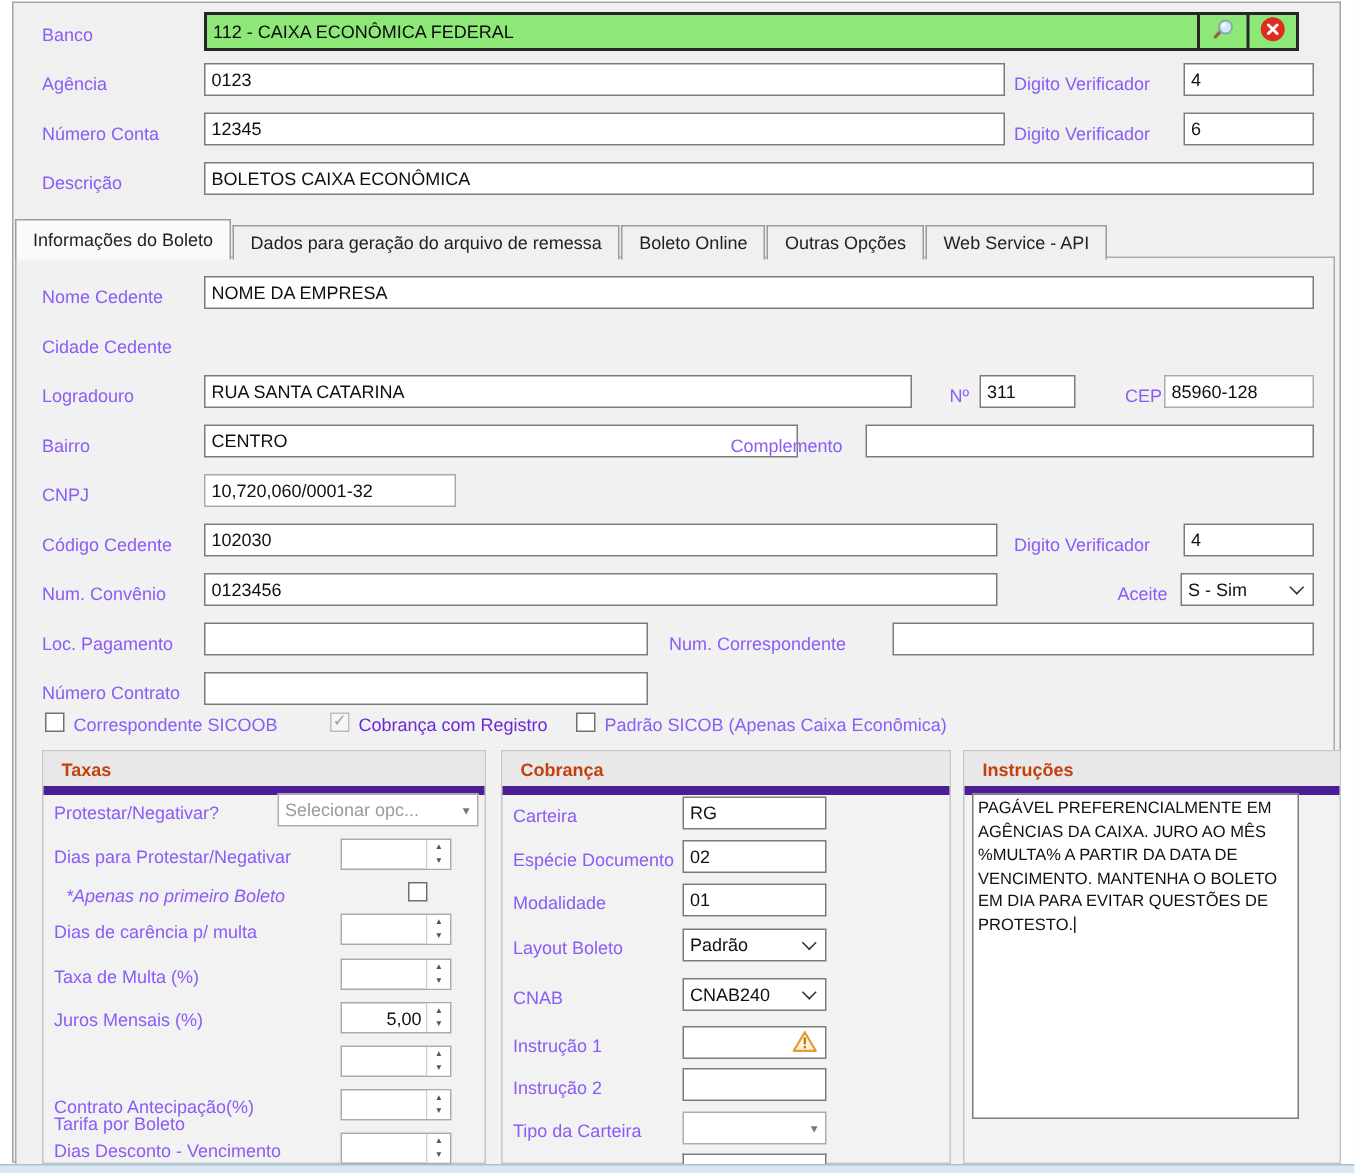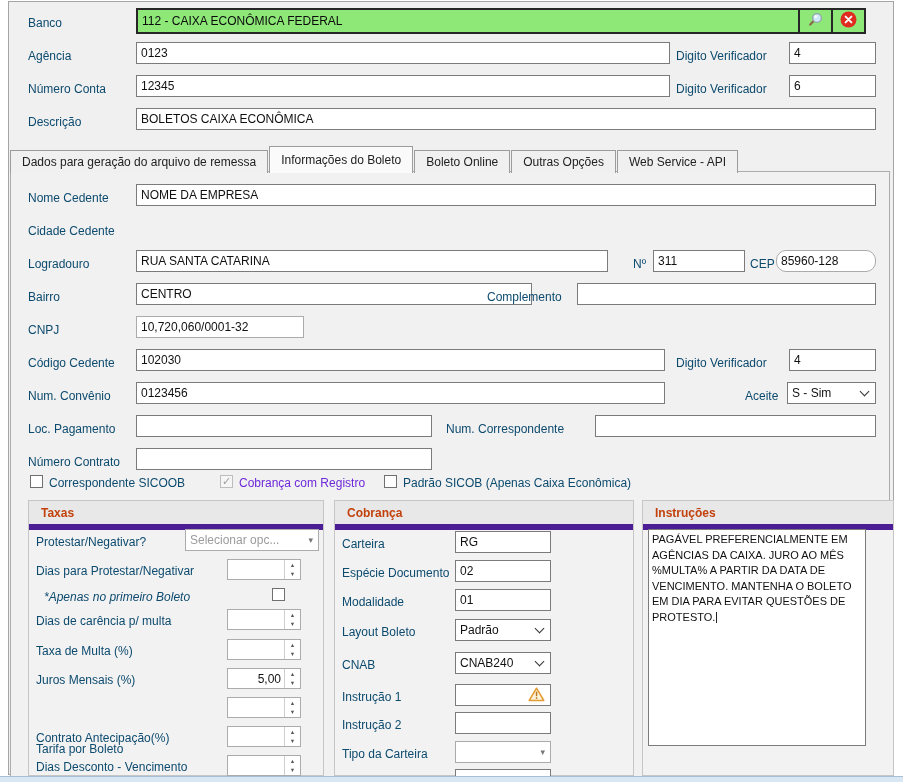--- a/index.html
+++ b/index.html
@@ -1,21 +1,21 @@
 <!DOCTYPE html>
 <html><head>
 <meta charset="utf-8">
 <style>
   html,body{margin:0;padding:0;}
   body{width:903px;height:782px;background:#ffffff;font-family:"Liberation Sans",sans-serif;position:relative;overflow:hidden;}
   .screen{position:absolute;left:0;top:0;width:903px;height:782px;background:#ffffff;overflow:hidden;}
   .outer{position:absolute;left:8px;top:1px;width:886px;height:774px;background:#F0F0F0;border:1px solid #A5A5A5;border-bottom:1px solid #A5A5A5;box-sizing:border-box;}
   .tab-panel{position:absolute;left:10px;top:171px;width:880px;height:605px;background:#F1F1F1;border:1px solid #ACACAC;border-bottom:none;box-sizing:border-box;}
   .bottom-strip{position:absolute;left:0;top:776px;width:903px;height:6px;background:#D9E7F5;border-top:1px solid #A9Bfd4;z-index:40;}
-  .lbl{position:absolute;font-size:12px;color:#0c4a6e;line-height:14px;white-space:nowrap;}
+  .lbl{position:absolute;font-size:12px;color:#8b5cf6;line-height:14px;white-space:nowrap;}
   .lbl.gray{color:#6d28d9;}
   .lbl.it{font-style:italic;}
   .txt{position:absolute;background:#ffffff;border:1px solid #7b7b7b;box-sizing:border-box;height:22px;font-size:12px;color:#101010;padding:3px 3px 0 4px;white-space:nowrap;overflow:hidden;}
   .lookup{position:absolute;display:flex;height:26px;box-sizing:border-box;border:2px solid #262626;background:#8DE878;z-index:6;}
   .lookup-val{flex:1;font-size:12px;color:#0b0b0b;padding:4px 0 0 4px;white-space:nowrap;overflow:hidden;}
   .lookup-btn{width:33px;border:none;border-left:2px solid #262626;background:#8DE878;display:flex;align-items:center;justify-content:center;padding:0;cursor:pointer;}
   .tabs{position:absolute;left:10px;top:147px;height:26px;display:flex;align-items:flex-end;z-index:8;}
   .tab{box-sizing:border-box;border:1px solid #9c9c9c;border-bottom:none;background:#F0F0F0;height:23px;padding:4px 11px 0 11px;font-size:12px;color:#222;white-space:nowrap;margin-right:1px;}
   .tab.active{background:#FAFAFA;height:27px;padding-top:6px;z-index:9;}
   .combo{position:absolute;background:#fff;border:1px solid #7a7a7a;box-sizing:border-box;height:22px;display:flex;align-items:center;}
@@ -68,38 +68,38 @@
   <span class="lbl" style="left:28px;top:82px;">Número Conta</span>
   <div class="txt" style="left:136px;top:75px;width:534px;">12345</div>
   <span class="lbl" style="left:676px;top:82px;">Digito Verificador</span>
   <div class="txt" style="left:789px;top:75px;width:87px;">6</div>
 
   <span class="lbl" style="left:28px;top:115px;">Descrição</span>
   <div class="txt" style="left:136px;top:108px;width:740px;">BOLETOS CAIXA ECONÔMICA</div>
 
   <div class="tab-panel"></div>
   <div class="tabs">
+    <div class="tab active">Informações do Boleto</div>
     <div class="tab">Dados para geração do arquivo de remessa</div>
-    <div class="tab active">Informações do Boleto</div>
     <div class="tab">Boleto Online</div>
     <div class="tab">Outras Opções</div>
     <div class="tab">Web Service - API</div>
   </div>
 
   <span class="lbl" style="left:28px;top:191px;">Nome Cedente</span>
   <div class="txt" style="left:136px;top:184px;width:740px;">NOME DA EMPRESA</div>
 
   <span class="lbl" style="left:28px;top:224px;">Cidade Cedente</span>
 
   <span class="lbl" style="left:28px;top:257px;">Logradouro</span>
   <div class="txt" style="left:136px;top:250px;width:472px;">RUA SANTA CATARINA</div>
   <span class="lbl" style="left:633px;top:257px;">Nº</span>
-  <div class="txt" style="left:653px;top:250px;width:92px;">311</div>
+  <div class="txt" style="left:653px;top:250px;width:64px;">311</div>
   <span class="lbl" style="left:750px;top:257px;">CEP</span>
-  <div class="txt" style="left:776px;top:250px;width:100px;border-color:#ababab;border-radius:10px;">85960-128</div>
+  <div class="txt" style="left:776px;top:250px;width:100px;border-color:#ababab;">85960-128</div>
 
   <span class="lbl" style="left:28px;top:290px;">Bairro</span>
   <div class="txt" style="left:136px;top:283px;width:396px;">CENTRO</div>
   <span class="lbl" style="left:487px;top:290px;">Complemento</span>
   <div class="txt" style="left:577px;top:283px;width:299px;"></div>
 
   <span class="lbl" style="left:28px;top:323px;">CNPJ</span>
   <div class="txt" style="left:136px;top:316px;width:168px;border-color:#ababab;">10,720,060/0001-32</div>
 
   <span class="lbl" style="left:28px;top:356px;">Código Cedente</span>

